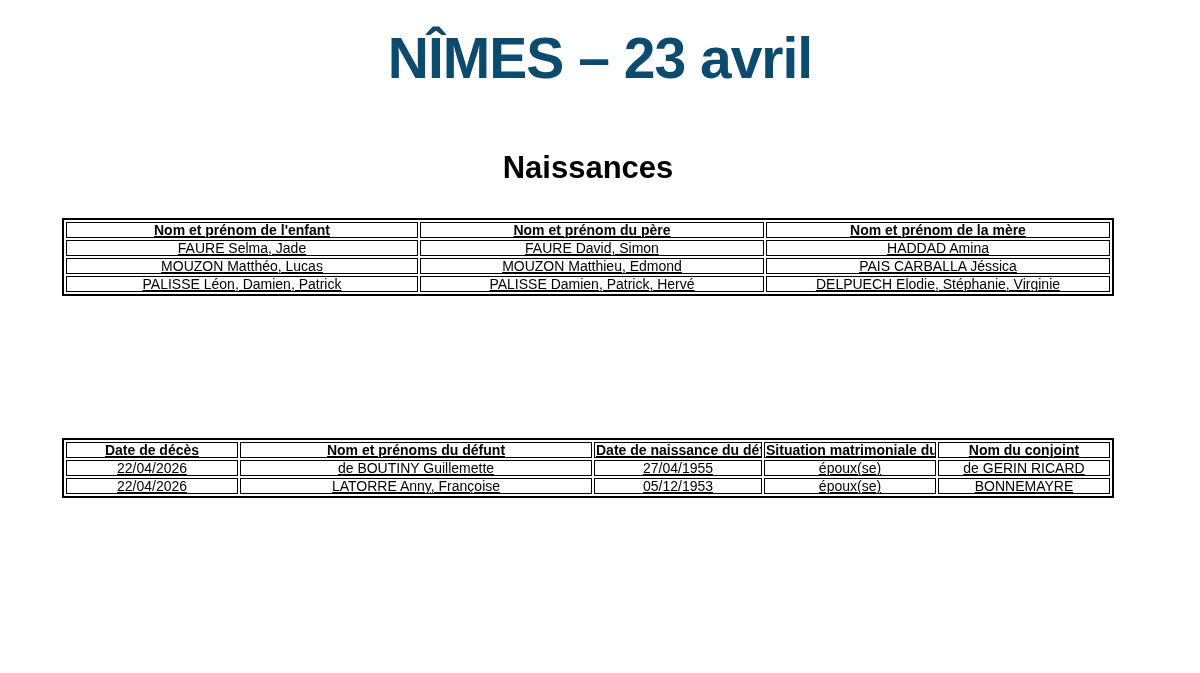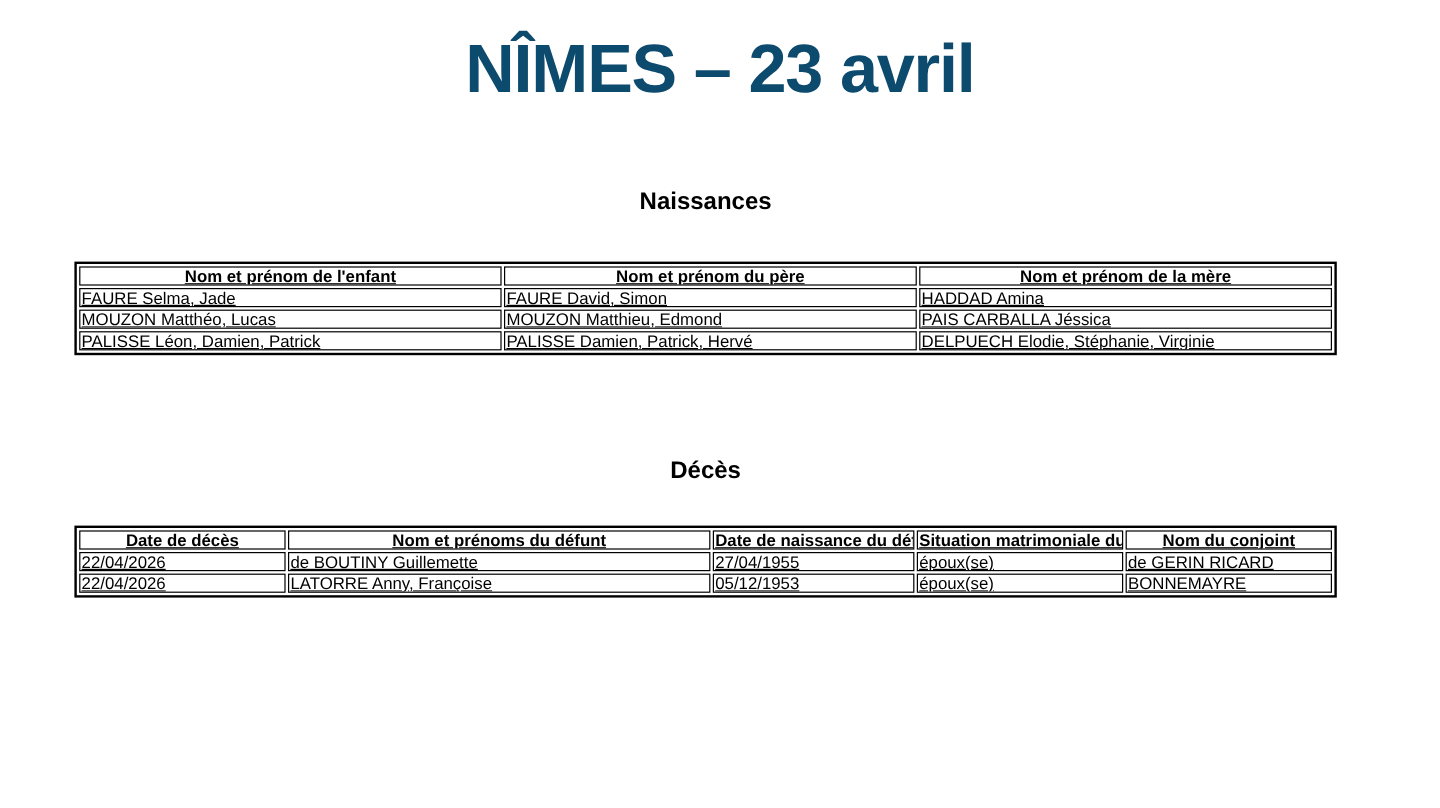--- a/index.html
+++ b/index.html
@@ -28,21 +28,21 @@
     line-height: 68px;
     font-weight: bold;
     letter-spacing: -1px;
     margin: 0;
   }
   .section-heading {
     position: absolute;
     left: 0;
     width: 1176px; 
     text-align: center;
-    font-size: 20px;
+    font-size: 31px;
     line-height: 40px;
     font-weight: bold;
     margin: 0;
     color: #000;
   }
   .heading-naissances { top: 148px; }
   .heading-deces { top: 372px; }
 
   table.registry {
     position: absolute;
@@ -74,21 +74,21 @@
     vertical-align: top;
     height: 14px;
   }
   .deaths-table th {
     height: 29px;
     white-space: normal;
     line-height: 15px;
   }
   table.registry td {
     height: 14px;
-    text-align: left;
+    text-align: center;
     vertical-align: middle;
   }
   td.cell-center { text-align: center; }
 </style>
 </head>
 <body>
 
 <div class="page">
 
   <h1 class="page-title" style="color: #0c4a6e;">NÎMES – 23 avril</h1>
@@ -120,21 +120,20 @@
         <td>PAIS CARBALLA Jéssica</td>
       </tr>
       <tr>
         <td>PALISSE Léon, Damien, Patrick</td>
         <td>PALISSE Damien, Patrick, Hervé</td>
         <td>DELPUECH Elodie, Stéphanie, Virginie</td>
       </tr>
     </tbody>
   </table>
 
-  <h2 class="section-heading heading-deces">Décès</h2>
 
   <table class="registry deaths-table">
     <colgroup>
       <col style="width:172px">
       <col style="width:352px">
       <col style="width:168px">
       <col style="width:172px">
       <col style="width:172px">
     </colgroup>
     <thead>

